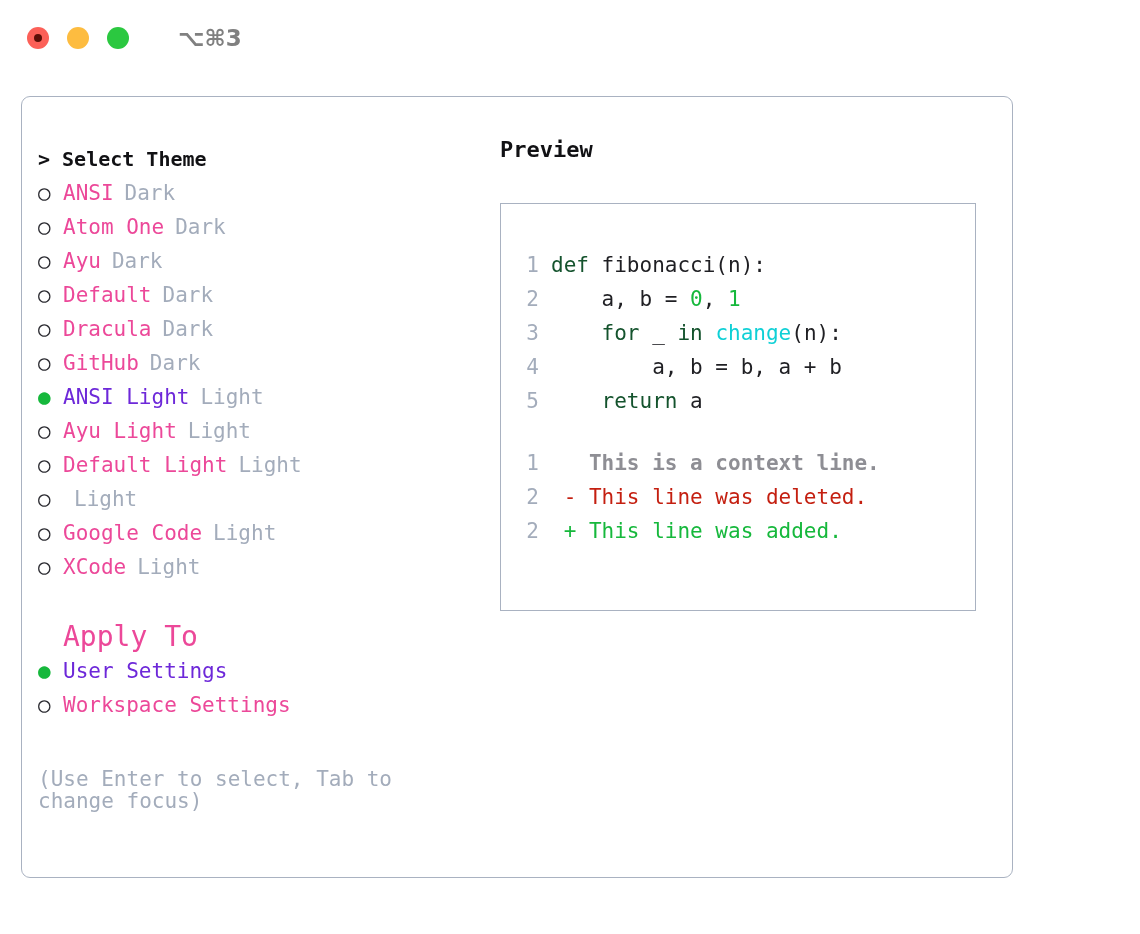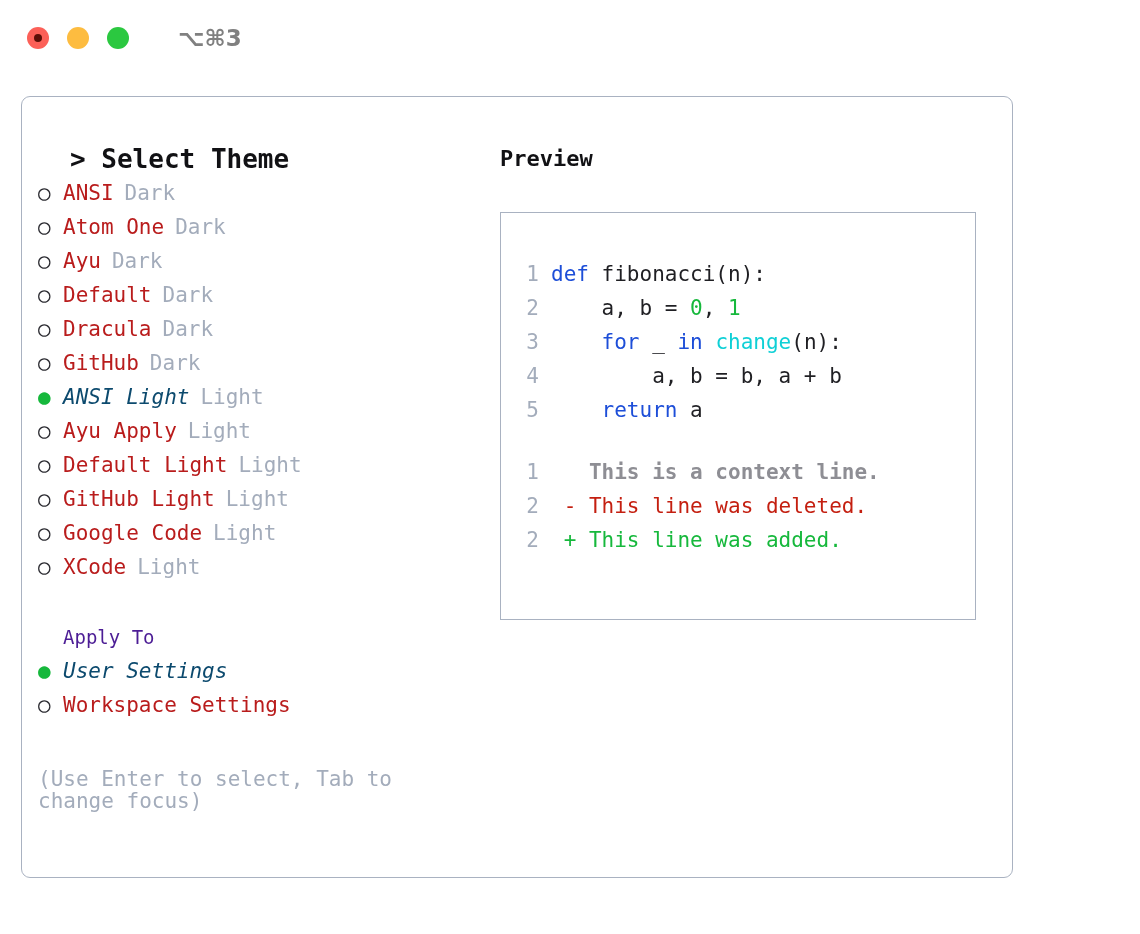--- a/index.html
+++ b/index.html
@@ -88,83 +88,81 @@
 
   
   .left-col {
     position: absolute;
     left: 16px;
     top: 45px;
     width: 440px;
   }
 
   .heading {
-    font-size: 26px;
+    font-size: 20px;
     font-weight: bold;
     color: #111114;
     line-height: 34px;
     white-space: pre;
     letter-spacing: 0px;
-    margin-left: 32px;
   }
 
   .opt-row {
     display: flex;
     align-items: baseline;
     font-size: 21px;
     line-height: 34px;
     white-space: pre;
     letter-spacing: 0px;
   }
   .opt-marker {
     width: 25px;
     flex: 0 0 25px;
     color: #2b2b31;
     font-size: 21px;
   }
   .opt-marker.sel {
     color: #16b83c;
   }
   .opt-label {
-    color: #b91c1c;
+    color: #ec4899;
   }
   .opt-row.selected .opt-label {
-    color: #0c4a6e;
-    font-style: italic;
+    color: #6d28d9;
   }
   .opt-variant {
     color: #a3acbb;
     padding-left: 11px;
     text-align: right;
   }
 
   .section-gap { height: 36px; }
 
   .subheading {
-    font-size: 19px;
-    color: #4c1d95;
+    font-size: 28px;
+    color: #ec4899;
     line-height: 34px;
     padding-left: 25px;
     white-space: pre;
   }
 
   .hint {
     margin-top: 46px;
     font-size: 21px;
     line-height: 22px;
     color: #a3acbb;
     width: 400px;
     white-space: pre-wrap;
   }
 
   
   .right-col {
     position: absolute;
     left: 478px;
-    top: 45px;
+    top: 36px;
     width: 490px;
   }
   .preview-title {
     font-size: 22px;
     color: #111114;
     line-height: 34px;
     font-weight: bold;
     white-space: pre;
   }
   .preview-box {
@@ -192,21 +190,21 @@
     letter-spacing: 0px;
   }
   .ln {
     flex: 0 0 26px;
     text-align: right;
     color: #a3acbb;
     padding-right: 12px;
   }
   .code-text { color: #1f1f23; }
 
-  .tok-kw  { color: #1d4ed8; }
+  .tok-kw  { color: #14532d; }
   .tok-fn  { color: #0fd0d6; }
   .tok-num { color: #16b83c; }
   .tok-plain { color: #1f1f23; }
 
   .diff-area {
     position: absolute;
     left: 12px;
     top: 242px;
     right: 6px;
   }
@@ -236,23 +234,23 @@
       <div class="left-col">
         <div class="heading">&gt; Select Theme</div>
         <div id="theme-list">
             <div class="opt-row"><span class="opt-marker">○</span><span class="opt-label">ANSI</span><span class="opt-variant">Dark</span></div>
             <div class="opt-row"><span class="opt-marker">○</span><span class="opt-label">Atom One</span><span class="opt-variant">Dark</span></div>
             <div class="opt-row"><span class="opt-marker">○</span><span class="opt-label">Ayu</span><span class="opt-variant">Dark</span></div>
             <div class="opt-row"><span class="opt-marker">○</span><span class="opt-label">Default</span><span class="opt-variant">Dark</span></div>
             <div class="opt-row"><span class="opt-marker">○</span><span class="opt-label">Dracula</span><span class="opt-variant">Dark</span></div>
             <div class="opt-row"><span class="opt-marker">○</span><span class="opt-label">GitHub</span><span class="opt-variant">Dark</span></div>
             <div class="opt-row selected"><span class="opt-marker sel">●</span><span class="opt-label">ANSI Light</span><span class="opt-variant">Light</span></div>
-            <div class="opt-row"><span class="opt-marker">○</span><span class="opt-label">Ayu Apply</span><span class="opt-variant">Light</span></div>
+            <div class="opt-row"><span class="opt-marker">○</span><span class="opt-label">Ayu Light</span><span class="opt-variant">Light</span></div>
             <div class="opt-row"><span class="opt-marker">○</span><span class="opt-label">Default Light</span><span class="opt-variant">Light</span></div>
-            <div class="opt-row"><span class="opt-marker">○</span><span class="opt-label">GitHub Light</span><span class="opt-variant">Light</span></div>
+            <div class="opt-row"><span class="opt-marker">○</span><span class="opt-variant">Light</span></div>
             <div class="opt-row"><span class="opt-marker">○</span><span class="opt-label">Google Code</span><span class="opt-variant">Light</span></div>
             <div class="opt-row"><span class="opt-marker">○</span><span class="opt-label">XCode</span><span class="opt-variant">Light</span></div>
           </div>
 
         <div class="section-gap"></div>
 
         <div class="subheading">Apply To</div>
         <div id="apply-list">
             <div class="opt-row selected"><span class="opt-marker sel">●</span><span class="opt-label">User Settings</span></div>
             <div class="opt-row"><span class="opt-marker">○</span><span class="opt-label">Workspace Settings</span></div>

